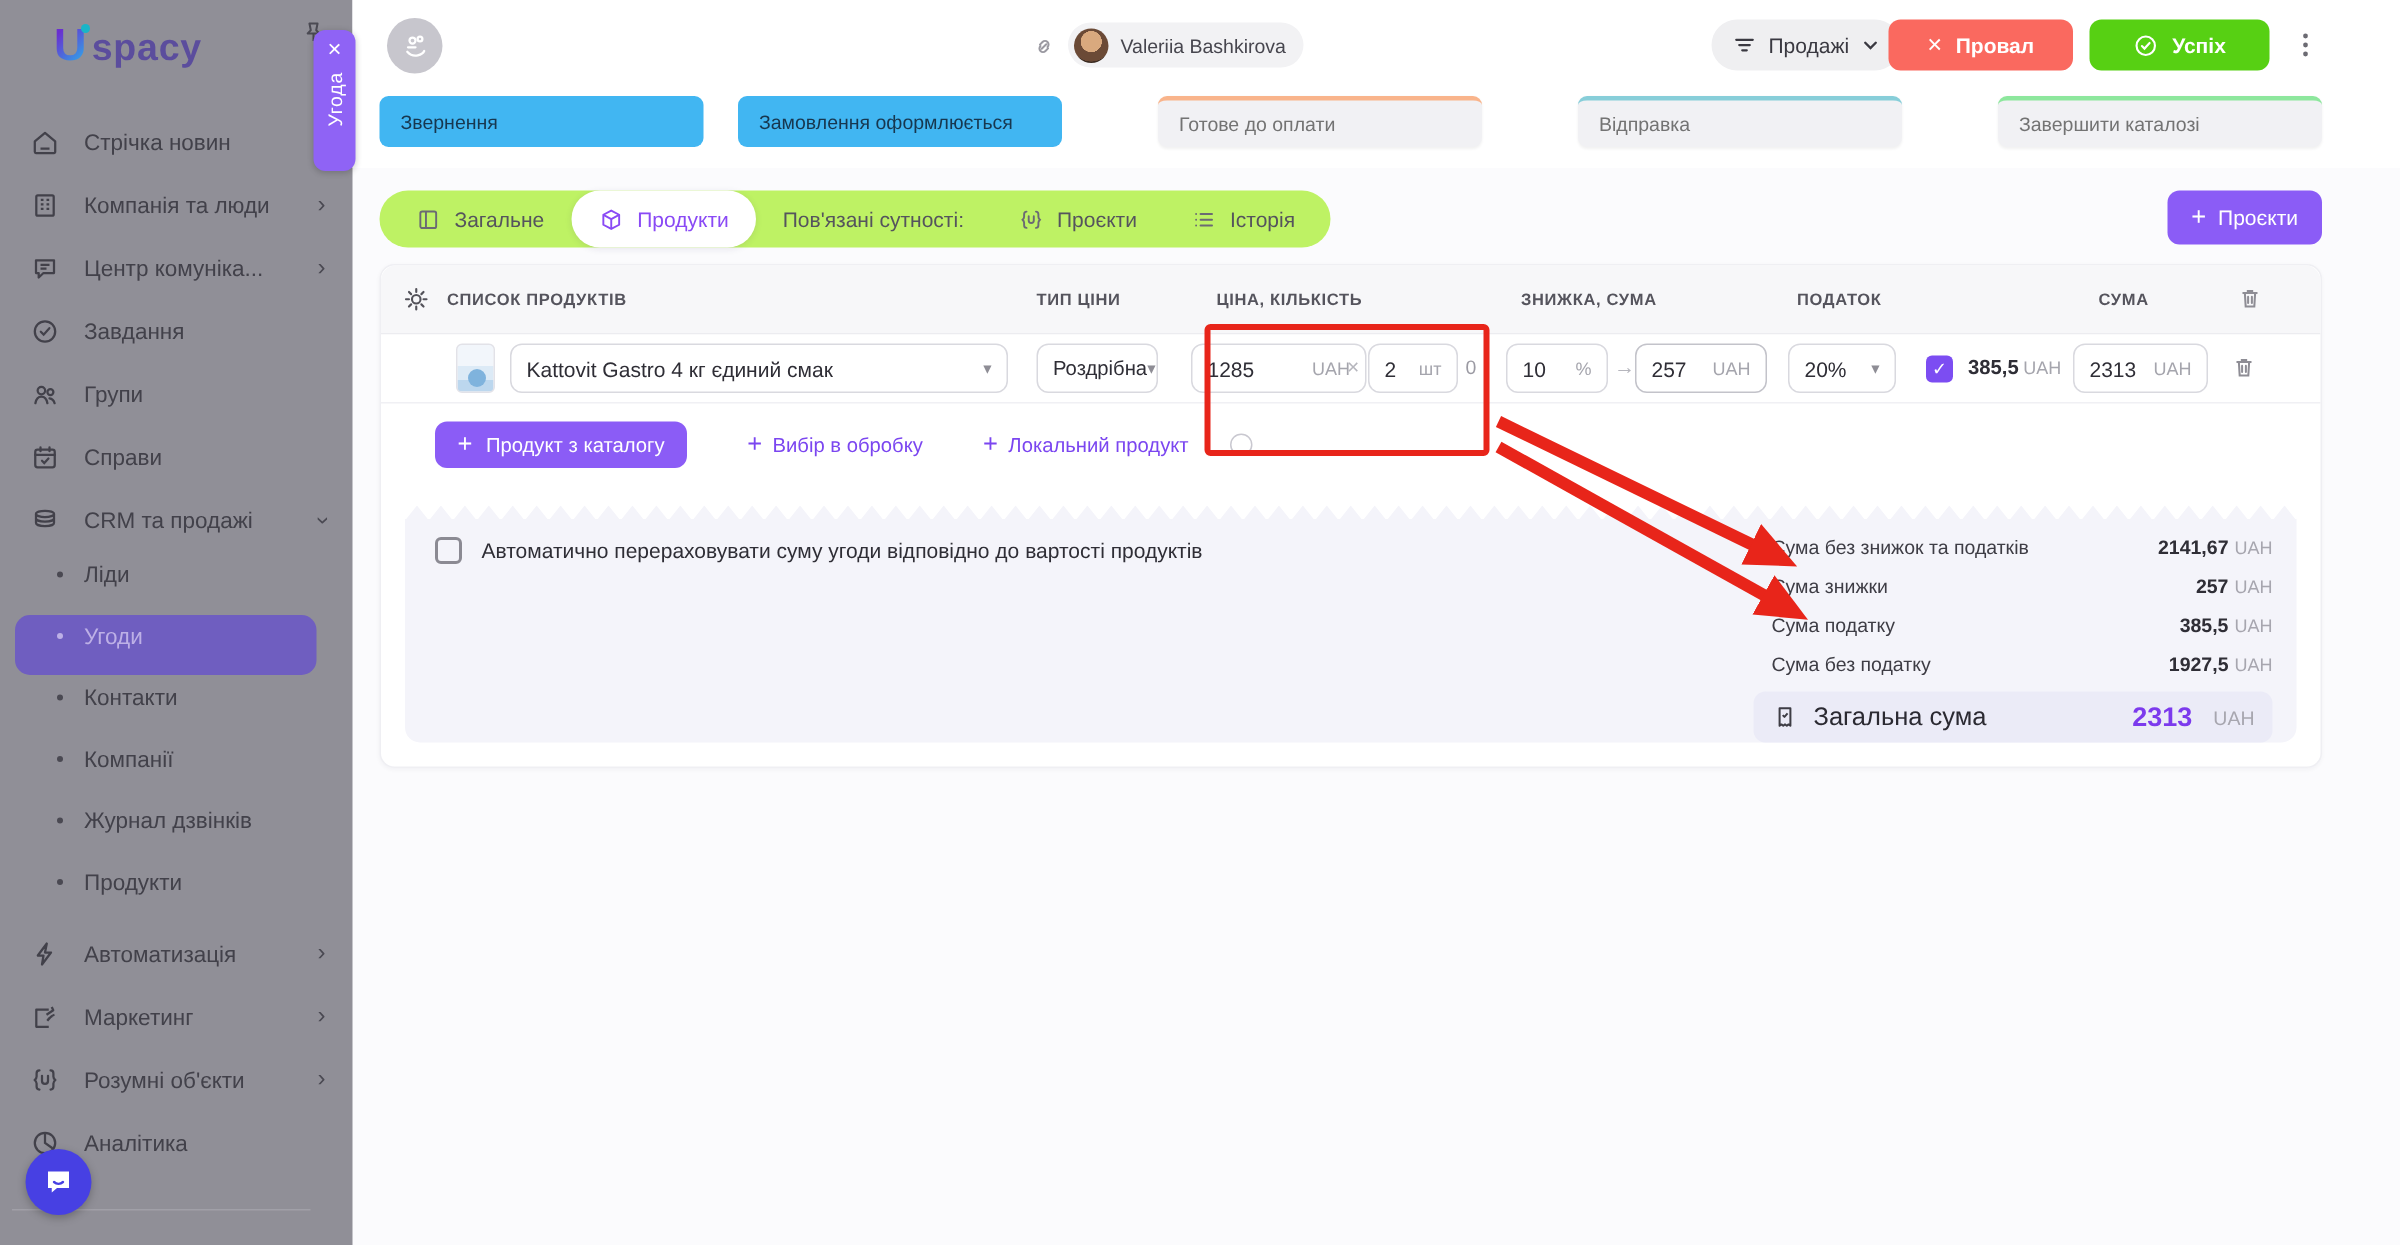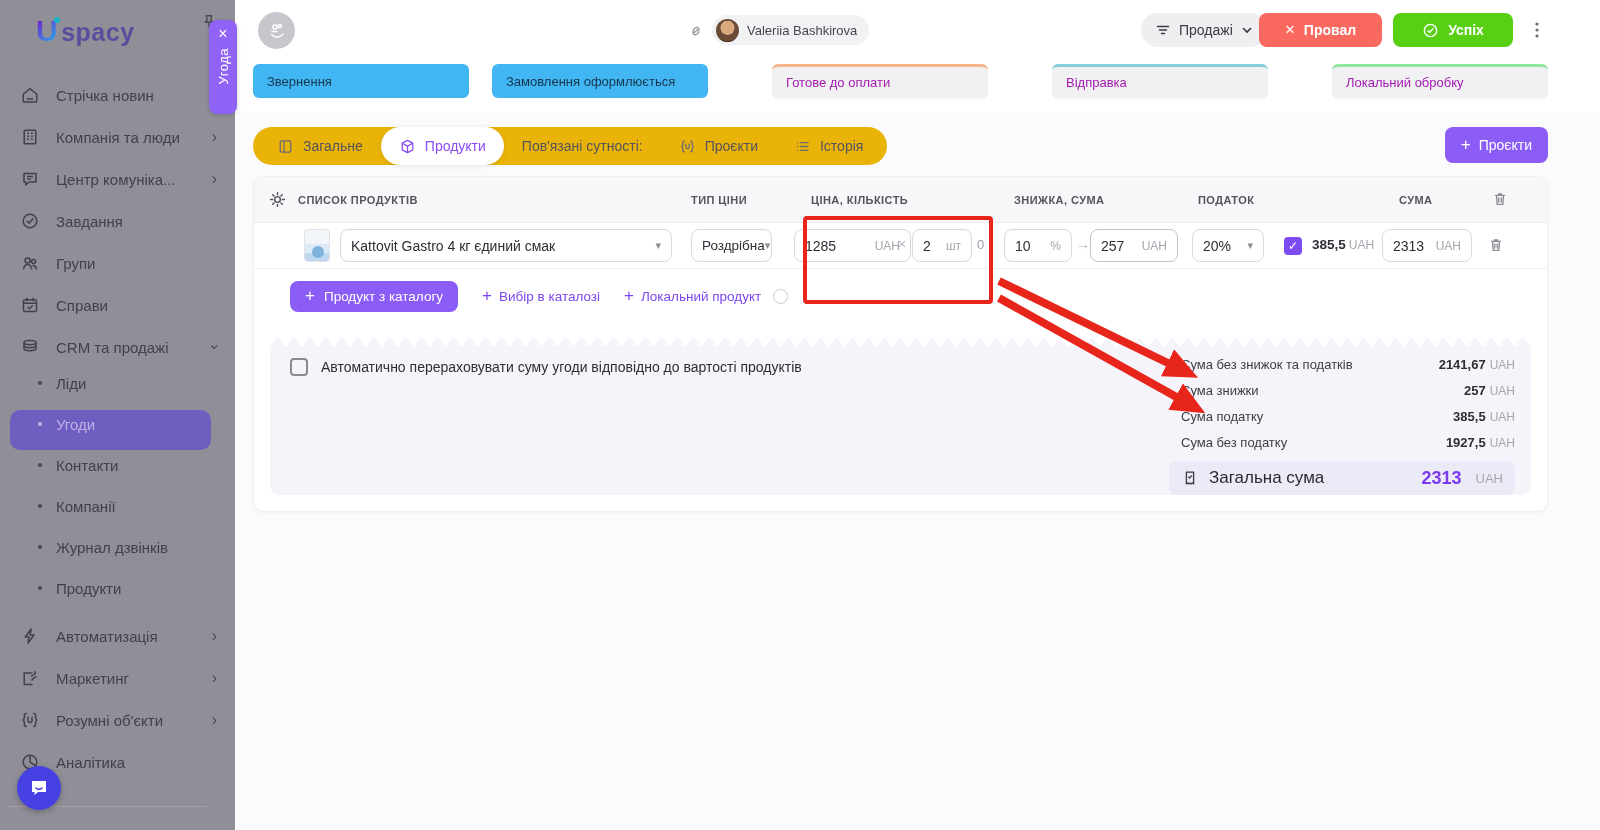--- a/index.html
+++ b/index.html
@@ -46,24 +46,24 @@
   .btn-fail { position:absolute; left:1024px; top:13px; width:123px; height:34px; background:#fa695f; border-radius:8px; color:#fff; display:flex; align-items:center; justify-content:center; gap:9px; font-size:14px; font-weight:600; cursor:pointer; }
   .btn-fail .xg { font-size:17px; font-weight:400; line-height:14px; }
   .btn-success { position:absolute; left:1158px; top:13px; width:120px; height:34px; background:#57d013; border-radius:8px; color:#fff; display:flex; align-items:center; justify-content:center; gap:9px; font-size:14px; font-weight:600; cursor:pointer; }
   .kebab { position:absolute; left:1294px; top:20px; color:#6c6b73; cursor:pointer; }
 
   
   .pipeline { position:absolute; left:18px; top:64px; width:1295px; height:34px; display:flex; gap:23px; }
   .stage { flex:1; border-radius:6px; display:flex; align-items:center; padding:0 14px; font-size:13px; cursor:pointer; white-space:nowrap; }
   .stage.active { background:#41b6f2; color:#17374f; }
   .stage.current { font-weight:400; }
-  .stage.todo { background:#f1f1f4; color:#a21caf; border-top:3px solid #ccc; box-shadow:0 1px 2px rgba(0,0,0,.06);margin-left:41px; }
-
-  
-  .tabsbar { position:absolute; left:18px; top:127px; height:38px; background:#eab308; border-radius:19px; display:inline-flex; align-items:center; padding:0 6px; }
+  .stage.todo { background:#f1f1f4; color:#737373; border-top:3px solid #ccc; box-shadow:0 1px 2px rgba(0,0,0,.06);margin-left:41px; }
+
+  
+  .tabsbar { position:absolute; left:18px; top:127px; height:38px; background:#bef264; border-radius:19px; display:inline-flex; align-items:center; padding:0 6px; }
   .tab { display:flex; align-items:center; gap:9px; padding:0 18px; height:38px; border-radius:19px; font-size:14px; color:#55545d; cursor:pointer; white-space:nowrap; }
   .tab .tic { color:#6b6a73; }
   .tab.active { background:#fff; color:#8a4af5; font-weight:500; box-shadow:0 1px 5px rgba(40,30,90,.10); }
   .tab.active .tic { color:#8a4af5; }
   .btn-add-projects { position:absolute; right:52px; top:127px; height:36px; background:#8b5cf6; border-radius:8px; color:#fff; display:flex; align-items:center; gap:8px; padding:0 16px; font-size:14px; cursor:pointer; }
   .g-plus::before { content:"+"; font-size:17px; font-weight:400; }
 
   
   .card { position:absolute; left:18px; top:176px; width:1295px; height:336px; background:#fff; border:1px solid #efeff3; border-radius:10px; box-shadow:0 1px 3px rgba(20,20,40,.04); }
   .thead { position:relative; height:46px; background:#f7f7f9; border-radius:10px 10px 0 0; border-bottom:1px solid #ececf0; }
@@ -81,21 +81,21 @@
   .caret::before { content:"\25BE"; }
   .sep { position:absolute; top:13px; color:#b6b6bd; font-size:14px; }
   .g-arrow::before { content:"\2192"; }
   .stray { position:absolute; left:723px; top:14px; color:#9b9aa3; font-size:13px; }
   .cb { width:18px; height:18px; border-radius:4px; background:#7c4df2; color:#fff; display:flex; align-items:center; justify-content:center; font-size:12px; cursor:pointer; }
   .g-check::before { content:"\2713"; }
   .taxsum { position:absolute; left:1058px; top:14px; font-size:13.5px; color:#2f2e36; font-weight:600; white-space:nowrap; }
   .taxsum .unit { color:#a5a5ad; font-weight:400; font-size:12px; margin-left:3px; }
   .row-trash { position:absolute; left:1233px; top:13px; color:#8e8d95; cursor:pointer; }
 
-  .actions { position:relative; height:54px; display:flex; align-items:center; padding-left:36px; gap:24px; }
+  .actions { position:relative; height:54px; display:flex; align-items:center; padding-left:36px; gap:40px; }
   .btn-catalog { height:31px; background:#8b5cf6; color:#fff; border-radius:8px; padding:0 15px; font-size:13.5px; font-weight:500; display:flex; align-items:center; gap:9px; cursor:pointer; }
   .link-act { display:flex; align-items:center; gap:7px; color:#7b46f0; font-size:13.5px; font-weight:500; cursor:pointer; }
   .info-circle { width:15px; height:15px; border:1.5px solid #c9c8d0; border-radius:50%; cursor:pointer; }
 
   
   .panel { position:absolute; left:16px; right:16px; top:169px; bottom:16px; background:#f4f4fa; border-radius:0 0 10px 10px; }
   .zz { position:absolute; top:-9px; left:0; width:100%; height:10px; display:block; }
   .auto-row { position:absolute; left:20px; top:12px; display:flex; align-items:center; gap:13px; font-size:14px; color:#2f2e36; }
   .cb-empty { width:18px; height:18px; border:2px solid #8b8a93; border-radius:4px; background:transparent; cursor:pointer; }
   .sums { position:absolute; right:16px; top:5px; width:346px; }
@@ -338,21 +338,21 @@
       <div class="stage active current">
           <span>Замовлення оформлюється</span>
         </div>
       <div class="stage todo" style="border-top-color: rgb(249, 180, 139);">
           <span>Готове до оплати</span>
         </div>
       <div class="stage todo" style="border-top-color: rgb(135, 206, 217);">
           <span>Відправка</span>
         </div>
       <div class="stage todo" style="border-top-color: rgb(141, 231, 157);">
-          <span>Локальний обробку</span>
+          <span>Завершити каталозі</span>
         </div>
     </div>
 
     <div class="tabsbar">
       <div class="tab">
         <svg class="tic i" width="17" height="17" viewBox="0 0 20 20">
             <g fill="none" stroke="currentColor" stroke-width="1.5">
               <rect x="3.8" y="3.5" width="12.4" height="13" rx="1.5"></rect>
               <path d="M8.2 3.5v13"></path>
             </g>
@@ -469,21 +469,21 @@
           </svg>
       </div>
 
       <div class="actions">
         <div class="btn-catalog">
           <span class="g-plus"></span>
           <span>Продукт з каталогу</span>
         </div>
         <div class="link-act">
           <span class="g-plus"></span>
-          <span>Вибір в каталозі</span>
+          <span>Вибір в обробку</span>
         </div>
         <div class="link-act">
           <span class="g-plus"></span>
           <span>Локальний продукт</span>
         </div>
         <div class="info-circle" style="margin-left:-12px"></div>
       </div>
 
       <div class="panel">
         <svg class="zz" viewBox="0 0 1264 10" preserveAspectRatio="none">

